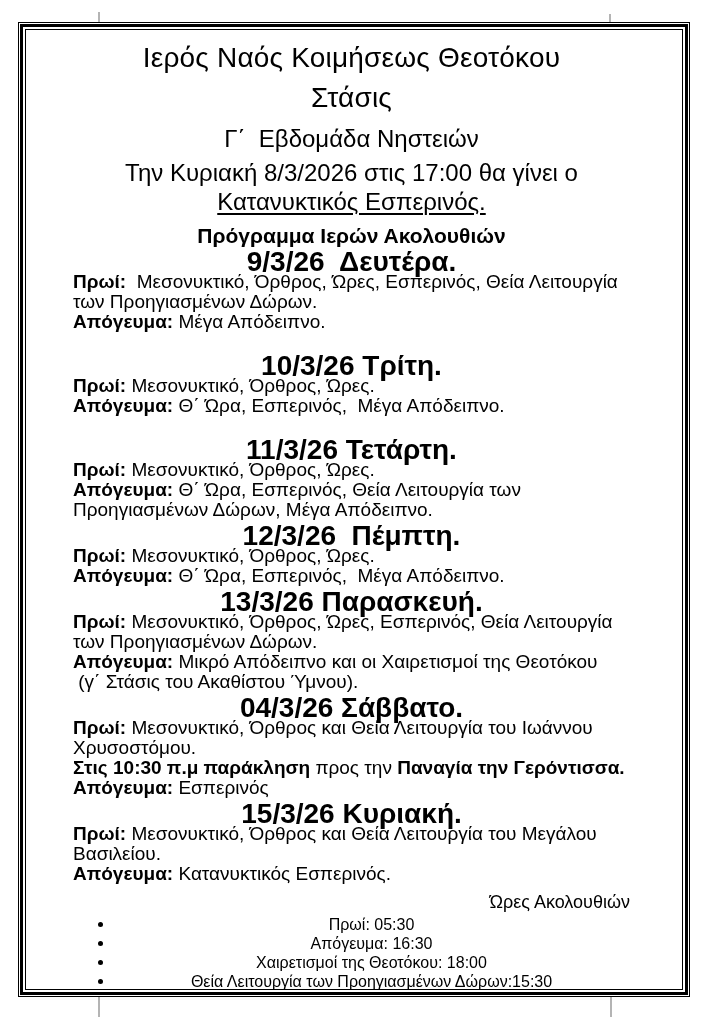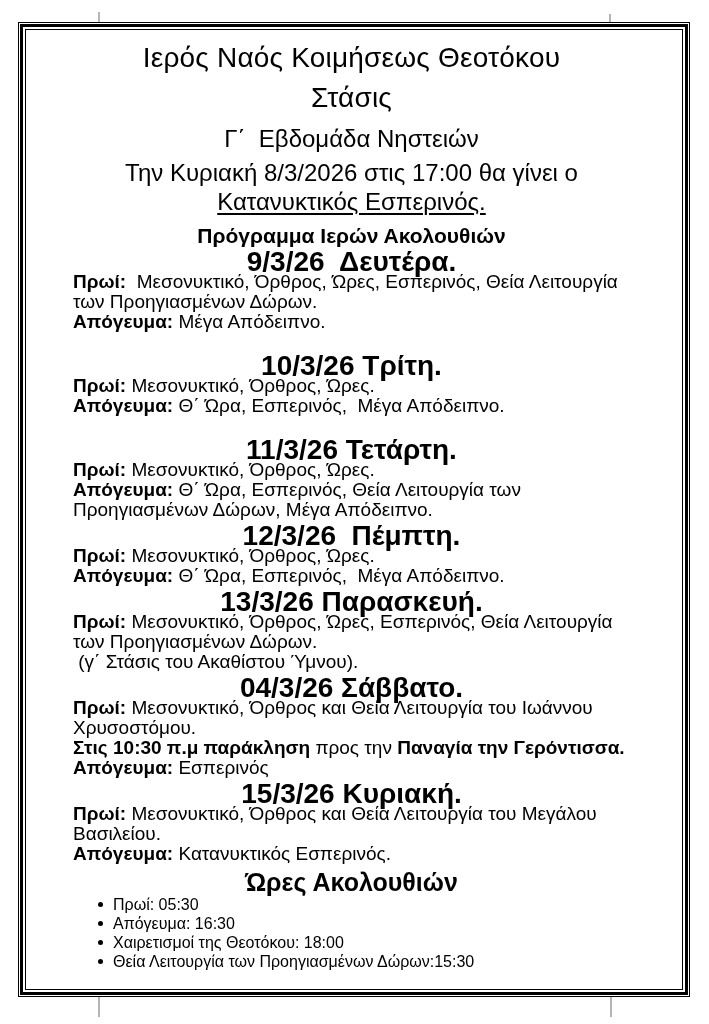--- a/index.html
+++ b/index.html
@@ -96,36 +96,37 @@
     white-space: pre;
   }
   .line {
     font-size: 19px;
     line-height: 20px;
     white-space: pre;
   }
   .b { font-weight: 700; }
 
   .hours-heading {
-    text-align: center;
-    font-weight: 700;
-    font-size: 25px;
+    text-align: right;
+    font-weight: 400;
+    font-size: 18px;
     line-height: 24px;
     margin-top: 6px;
   }
   ul.hours {
     list-style: none;
     margin: 1px 0 0 0;
     padding: 0;
   }
   ul.hours li {
     position: relative;
     padding-left: 40px;
     font-size: 16px;
     line-height: 19px;
+    text-align: center;
   }
   ul.hours li::before {
     content: "";
     position: absolute;
     left: 25px; top: 7px;
     width: 5px; height: 5px;
     border-radius: 50%;
     background: #000;
   }
 </style>
@@ -180,20 +181,21 @@
               </section>
               <section class="day">
                 <div class="day-heading">12/3/26  Πέμπτη.</div>
                 <div class="line"><span class="b">Πρωί:</span><span> Μεσονυκτικό, Όρθρος, Ώρες.</span></div>
                 <div class="line"><span class="b">Απόγευμα:</span><span> Θ΄ Ώρα, Εσπερινός,  Μέγα Απόδειπνο.</span></div>
               </section>
               <section class="day">
                 <div class="day-heading">13/3/26 Παρασκευή.</div>
                 <div class="line"><span class="b">Πρωί:</span><span> Μεσονυκτικό, Όρθρος, Ώρες, Εσπερινός, Θεία Λειτουργία</span></div>
                 <div class="line"><span>των Προηγιασμένων Δώρων.</span></div>
+                <div class="line"><span class="b">Απόγευμα:</span><span> Μικρό Απόδειπνο και οι Χαιρετισμοί της Θεοτόκου</span></div>
                 <div class="line"><span> (γ΄ Στάσις του Ακαθίστου Ύμνου).</span></div>
               </section>
               <section class="day">
                 <div class="day-heading">04/3/26 Σάββατο.</div>
                 <div class="line"><span class="b">Πρωί:</span><span> Μεσονυκτικό, Όρθρος και Θεία Λειτουργία του Ιωάννου</span></div>
                 <div class="line"><span>Χρυσοστόμου.</span></div>
                 <div class="line"><span class="b">Στις 10:30 π.μ παράκληση</span><span> προς την </span><span class="b">Παναγία την Γερόντισσα.</span></div>
                 <div class="line"><span class="b">Απόγευμα:</span><span> Εσπερινός</span></div>
               </section>
               <section class="day">

